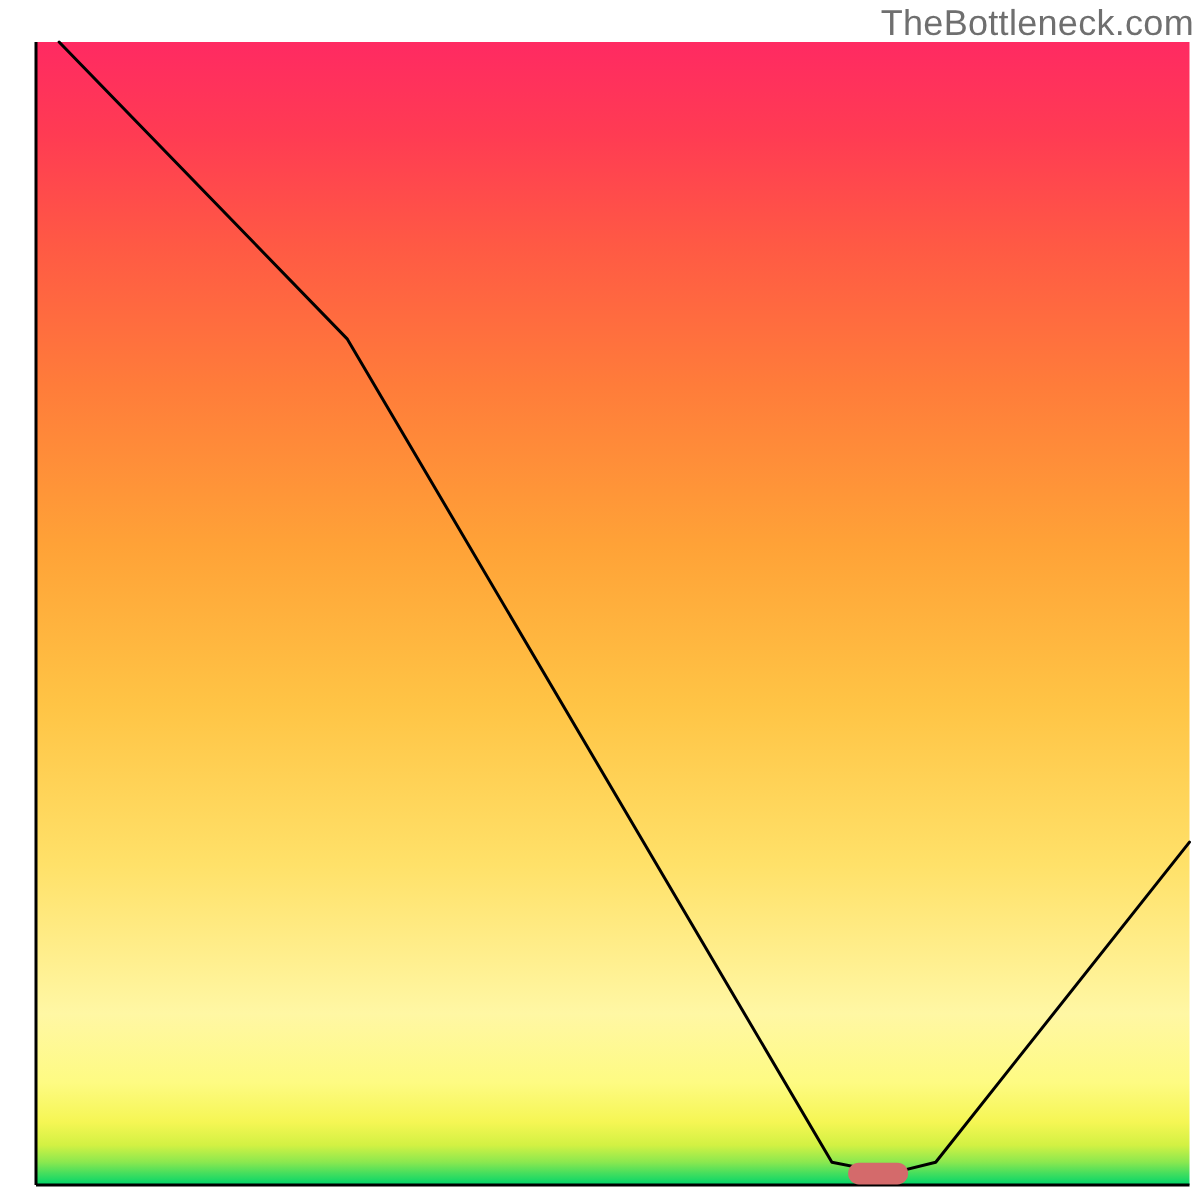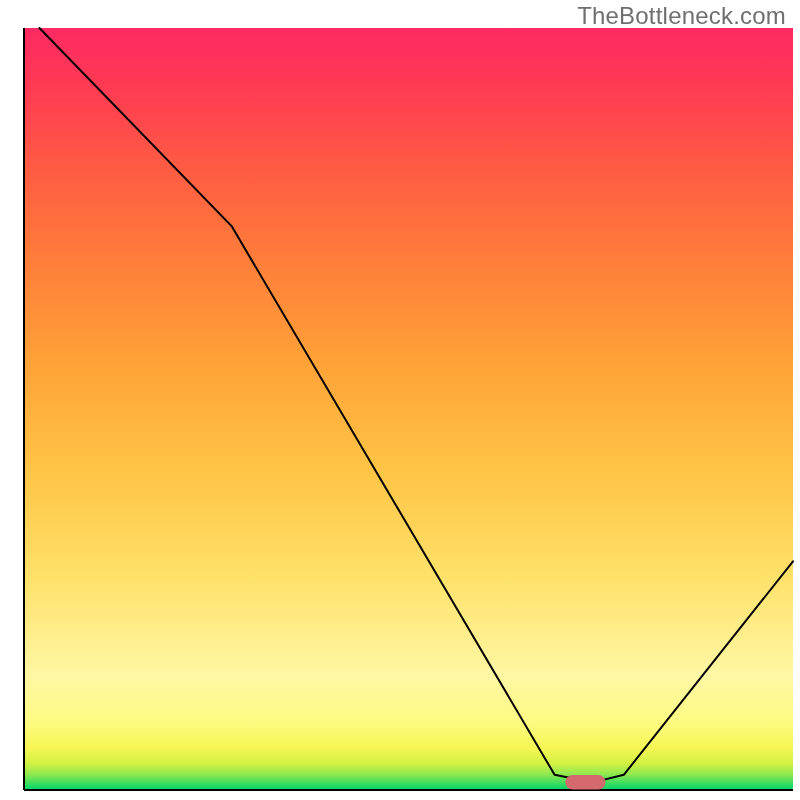--- a/index.html
+++ b/index.html
@@ -12,21 +12,21 @@
     overflow: hidden;
   }
   .chart-wrap {
     position: relative;
     width: 800px;
     height: 800px;
   }
   .watermark {
     position: absolute;
     top: 2px;
-    right: 14px;
+    right: 4px;
     color: #6f6f6f;
     font-size: 24px;
     font-weight: 400;
     letter-spacing: 0.2px;
     z-index: 5;
   }
   svg {
     position: absolute;
     top: 0;
     left: 0;

